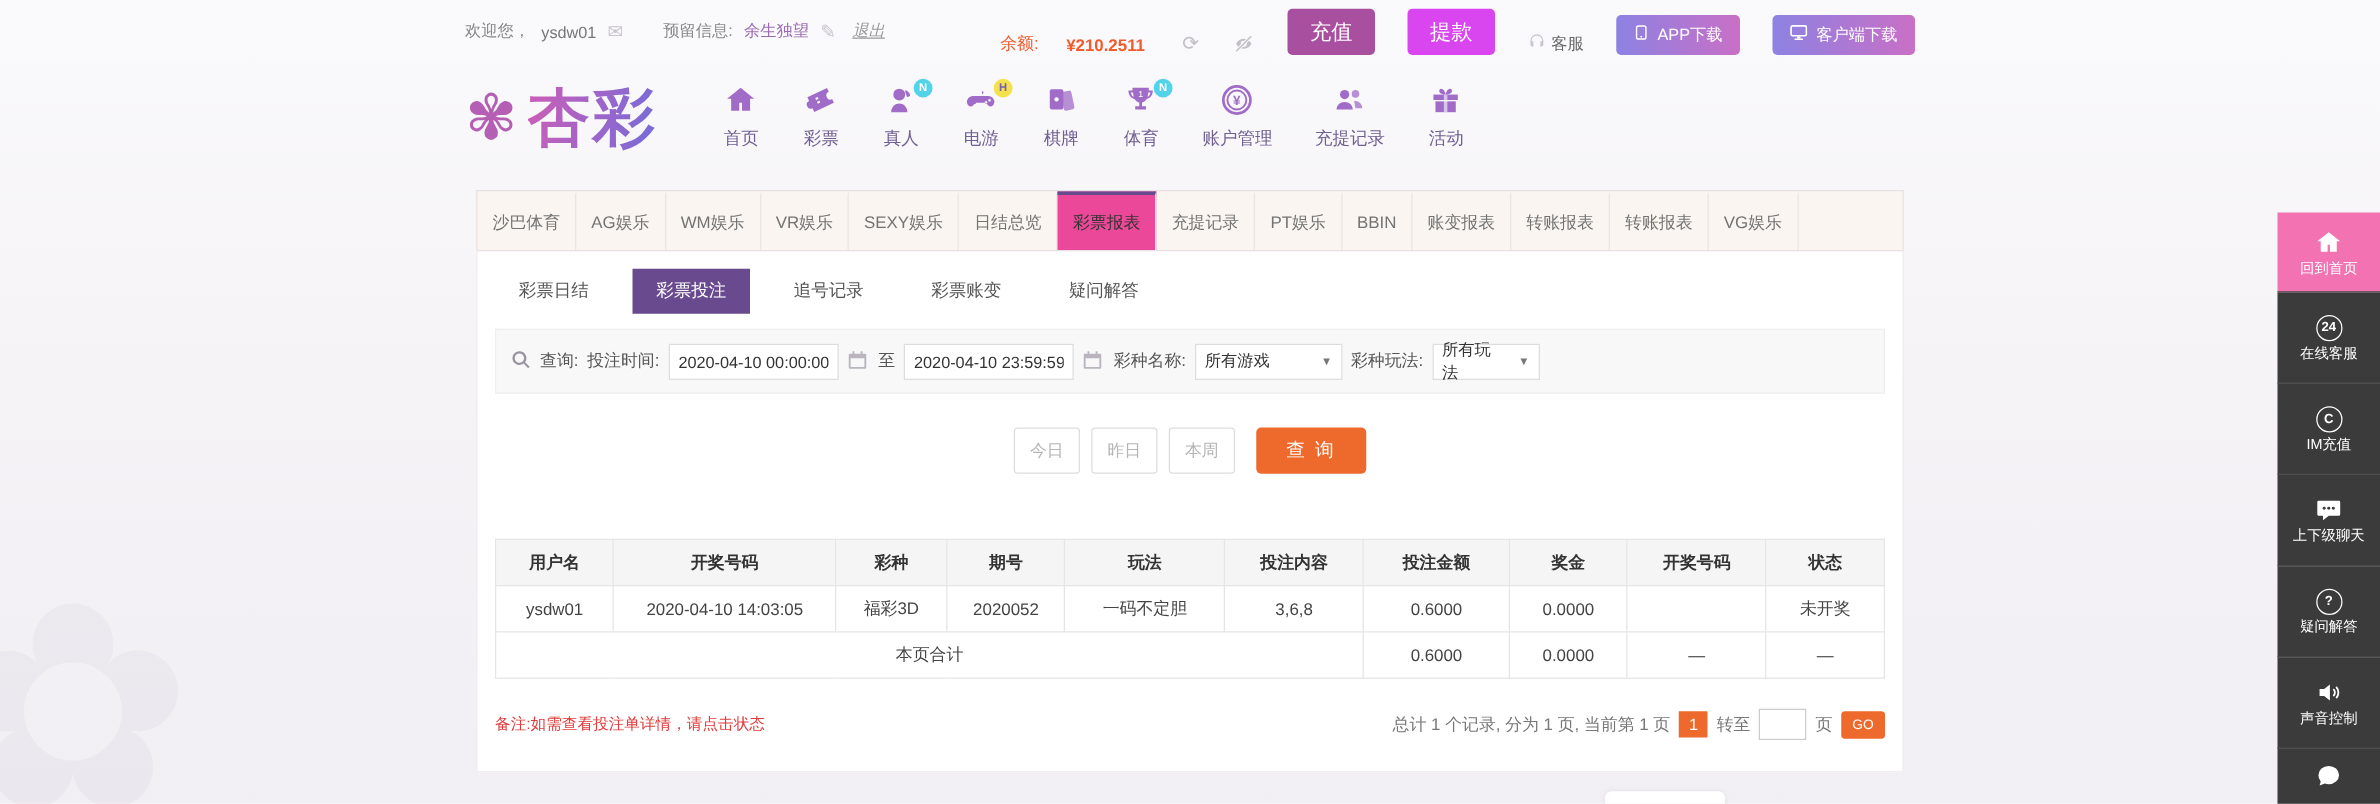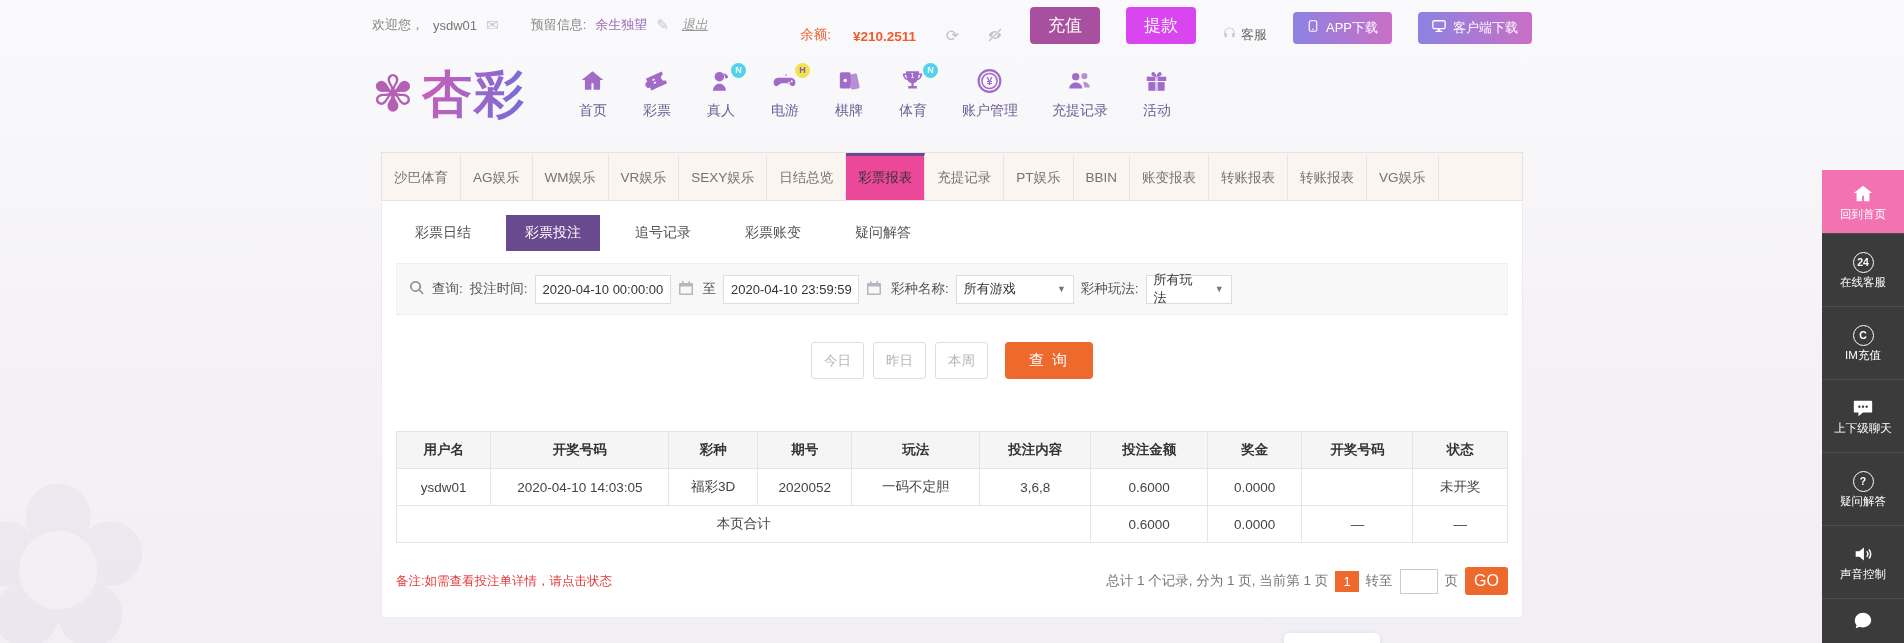--- a/index.html
+++ b/index.html
@@ -78,21 +78,21 @@
   table.report { width:100%; border-collapse:collapse; margin-top:52px; font-size:13.5px; table-layout:fixed; }
   table.report th { background:#f5f5f5; border:1px solid #e5e5e5; height:37px; font-weight:bold; color:#333; }
   table.report td { border:1px solid #e5e5e5; height:37px; text-align:center; color:#444; }
   td.status-open { color:#3aa54a; cursor:pointer; }
   
   .panel-footer { display:flex; align-items:center; margin-top:24px; }
   .note { color:#e23b3b; font-size:12.5px; }
   .pagination { margin-left:auto; display:flex; align-items:center; gap:7px; color:#777; font-size:13.5px; }
   .page-badge { background:#ed6a2c; color:#fff; padding:3px 8px; font-size:13px; cursor:pointer; }
   .page-input { width:38px; height:25px; border:1px solid #ccc; background:#fff; }
-  .btn-go { background:#ed6a2c; border:none; border-radius:3px; color:#fff; font-size:16px; padding:5px 9px; cursor:pointer; }
+  .btn-go { background:#ed6a2c; border:none; border-radius:3px; color:#fff; font-size:11px; padding:5px 9px; cursor:pointer; }
   
   .sidebar { position:absolute; right:0; top:170px; width:82px; }
   .sb-item { height:73px; background:#3b3b3b; border-bottom:1px solid #4d4d4d; color:#fff;
     display:flex; flex-direction:column; align-items:center; justify-content:center; gap:1px;
     font-size:11.5px; cursor:pointer; }
   .sb-item.pink { background:#f272b2; height:64px; }
   .sb-icon { width:24px; height:24px; display:flex; align-items:center; justify-content:center; }
   .sb-icon svg { width:22px; height:22px; fill:#fff; }
   .sb-circle { width:21px; height:21px; border:1.5px solid #fff; border-radius:50%; font-size:10.5px;
     display:flex; align-items:center; justify-content:center; font-weight:bold; }

